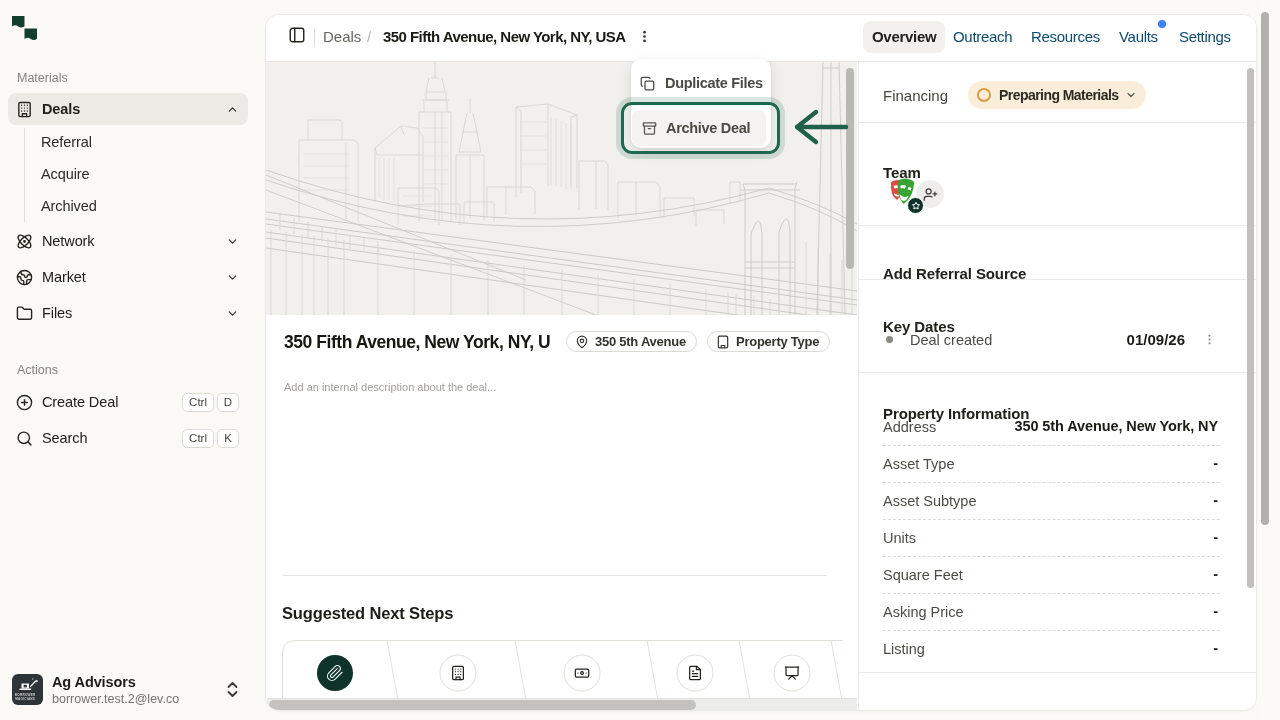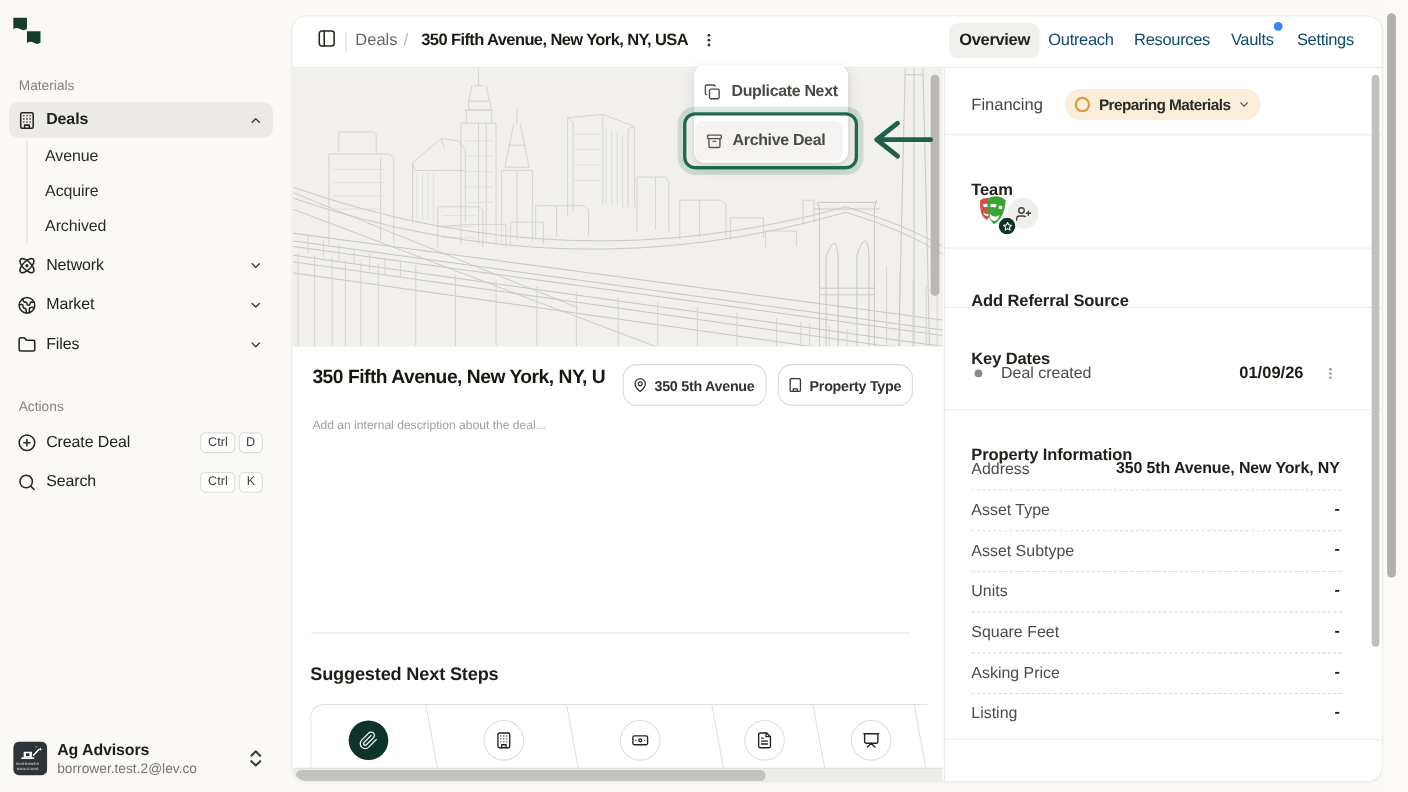--- a/index.html
+++ b/index.html
@@ -17,21 +17,21 @@
   .subrow { position:absolute; left:41px; font-size:14.5px; color:#2b2b26; letter-spacing:-0.1px; }
   .kbd { display:inline-block; height:19px; line-height:17px; padding:0 6px; border:1px solid #dddbd5; border-radius:5px; background:#fff; font-size:11.5px; color:#44443e; }
   
   #card { position:absolute; left:265px; top:14px; width:992px; height:697px; background:#fff; border:1px solid #eceae6; border-radius:14px; overflow:hidden; box-shadow:0 1px 2px rgba(0,0,0,0.03); }
   
   #topbar { position:absolute; left:0; top:0; width:100%; height:47px; border-bottom:1px solid #e9e7e3; background:#fff; }
   .tab { position:absolute; top:6px; height:32px; line-height:32px; font-size:15px; color:#0c4a6e; letter-spacing:-0.3px; }
   
   #midcol { position:absolute; left:0; top:47px; width:591px; height:650px; background:#fff; }
   #banner { position:absolute; left:0; top:0; width:591px; height:253px; background:#f1f0ed; overflow:hidden; }
-  .badge { position:absolute; top:0; height:38px; border:1px solid #dcdad4; border-radius:13px; background:#fff; display:flex; align-items:center; font-size:13px; color:#33332e; font-weight:bold; letter-spacing:-0.25px; }
+  .badge { position:absolute; top:0; height:21px; border:1px solid #dcdad4; border-radius:13px; background:#fff; display:flex; align-items:center; font-size:13px; color:#33332e; font-weight:bold; letter-spacing:-0.25px; }
   
   #rightcol { position:absolute; left:592px; top:47px; width:400px; height:650px; background:#fff; border-left:1px solid #e9e7e3; }
   .rp-h { font-weight:bold; font-size:15px; color:#21211c; letter-spacing:-0.1px;margin-top:20px; }
   .rp-div { position:absolute; left:0; width:100%; height:1px; background:#eceae6; }
   .rp-dash { position:absolute; left:24px; width:337px; border-top:1px dashed #dcdad5; }
   .rp-label { position:absolute; left:24px; font-size:14.5px; color:#4c4c46; }
   .rp-val { position:absolute; right:40px; font-size:14.5px; font-weight:bold; color:#1c1c17; letter-spacing:-0.1px; }
   
   .sbthumb { position:absolute; background:#c2c1be; border-radius:5px; }
 </style>
@@ -50,21 +50,21 @@
         <rect x="4" y="2" width="16" height="20" rx="2"></rect>
         <path d="M9 22v-4h6v4"></path>
         <path d="M8 6h.01M16 6h.01M12 6h.01M12 10h.01M12 14h.01M16 10h.01M16 14h.01M8 10h.01M8 14h.01"></path>
       </svg>
     <span class="txt" style="font-weight:bold">Deals</span>
     <svg class="chev" viewBox="0 0 24 24" fill="none" stroke="currentColor" stroke-width="2.4" stroke-linecap="round" stroke-linejoin="round">
         <path d="m18 15-6-6-6 6"></path>
       </svg>
   </div>
   <div class="abs" style="left:24px;top:128px;width:1px;height:94px;background:#e2e0da"></div>
-  <div class="subrow" style="top:134px">Avenue</div>
+  <div class="subrow" style="top:134px">Referral</div>
   <div class="subrow" style="top:166px">Acquire</div>
   <div class="subrow" style="top:198px">Archived</div>
 
   <div class="navrow" style="top:225px">
     <svg class="ic" viewBox="0 0 24 24" fill="none" stroke="currentColor" stroke-width="2" stroke-linecap="round" stroke-linejoin="round">
         <circle cx="12" cy="12" r="1"></circle>
         <path d="M20.2 20.2c2.04-2.03.02-7.36-4.5-11.9-4.54-4.52-9.87-6.54-11.9-4.5-2.04 2.03-.02 7.36 4.5 11.9 4.54 4.52 9.87 6.54 11.9 4.5Z"></path>
         <path d="M15.7 15.7c4.52-4.54 6.54-9.87 4.5-11.9-2.03-2.04-7.36-.02-11.9 4.5-4.52 4.54-6.54 9.87-4.5 11.9 2.03 2.04 7.36.02 11.9-4.5Z"></path>
       </svg>
     <span class="txt">Network</span>
@@ -371,21 +371,21 @@
   </div>
 </div>
 
 <div class="abs" style="left:631px;top:59px;width:140px;height:89px;background:#fff;border-radius:10px;box-shadow:0 4px 14px rgba(0,0,0,0.10),0 1px 3px rgba(0,0,0,0.06)"></div>
 <div class="abs" style="left:640px;top:76px;color:#4a4a45">
   <svg width="15" height="15" viewBox="0 0 24 24" fill="none" stroke="currentColor" stroke-width="2" stroke-linecap="round" stroke-linejoin="round">
       <rect x="8" y="8" width="14" height="14" rx="2"></rect>
       <path d="M4 16c-1.1 0-2-.9-2-2V4c0-1.1.9-2 2-2h10c1.1 0 2 .9 2 2"></path>
     </svg>
 </div>
-<div class="abs" style="left:665px;top:75px;font-size:14.5px;font-weight:bold;color:#4a4a45;letter-spacing:-0.3px">Duplicate Next</div>
+<div class="abs" style="left:665px;top:75px;font-size:14.5px;font-weight:bold;color:#4a4a45;letter-spacing:-0.3px">Duplicate Files</div>
 <div class="abs" style="left:621px;top:102px;width:159px;height:52px;border:3.2px solid #1e6850;border-radius:11px;box-shadow:0 0 0 5px rgba(32,104,79,0.17);background:transparent"></div>
 <div class="abs" style="left:632px;top:110px;width:134px;height:36px;background:#f4f3f1;border-radius:7px"></div>
 <div class="abs" style="left:642px;top:121px;color:#55544f">
   <svg width="15" height="15" viewBox="0 0 24 24" fill="none" stroke="currentColor" stroke-width="2" stroke-linecap="round" stroke-linejoin="round">
       <rect x="2" y="3" width="20" height="5" rx="1"></rect>
       <path d="M4 8v11a2 2 0 0 0 2 2h12a2 2 0 0 0 2-2V8"></path>
       <path d="M10 12h4"></path>
     </svg>
 </div>
 <div class="abs" style="left:666px;top:120px;font-size:14.5px;font-weight:bold;color:#4a4a45;letter-spacing:-0.3px">Archive Deal</div>

